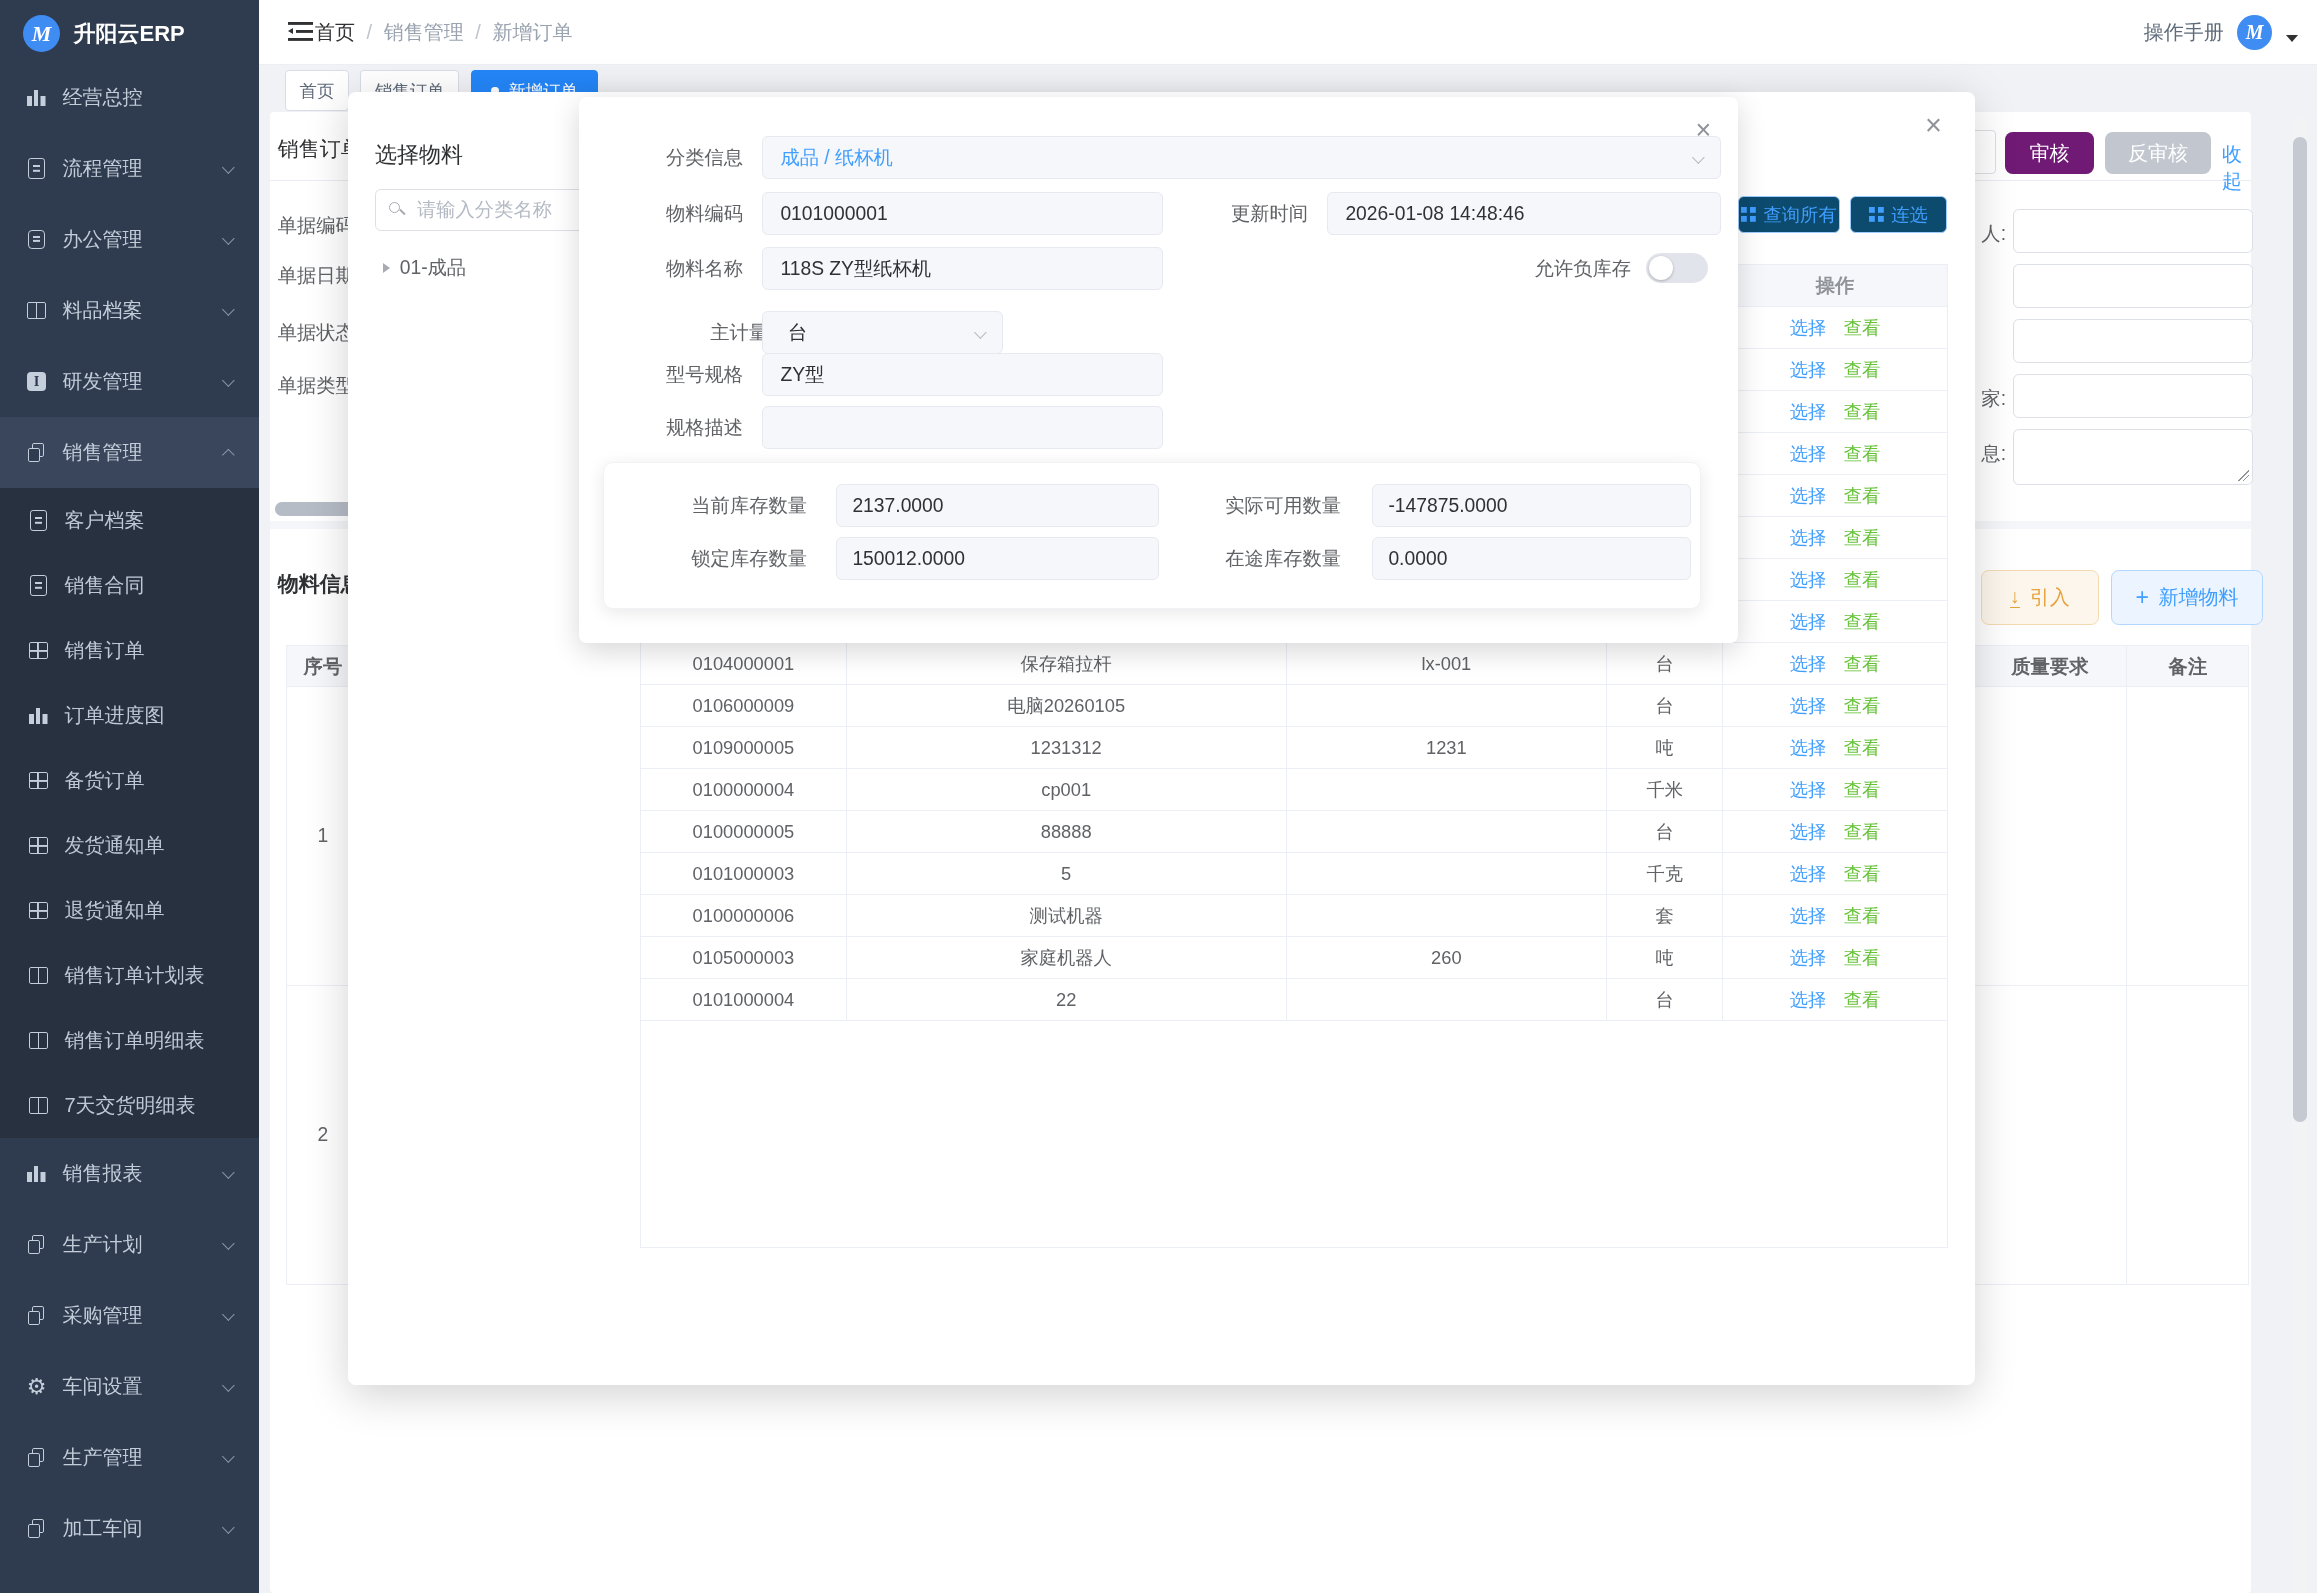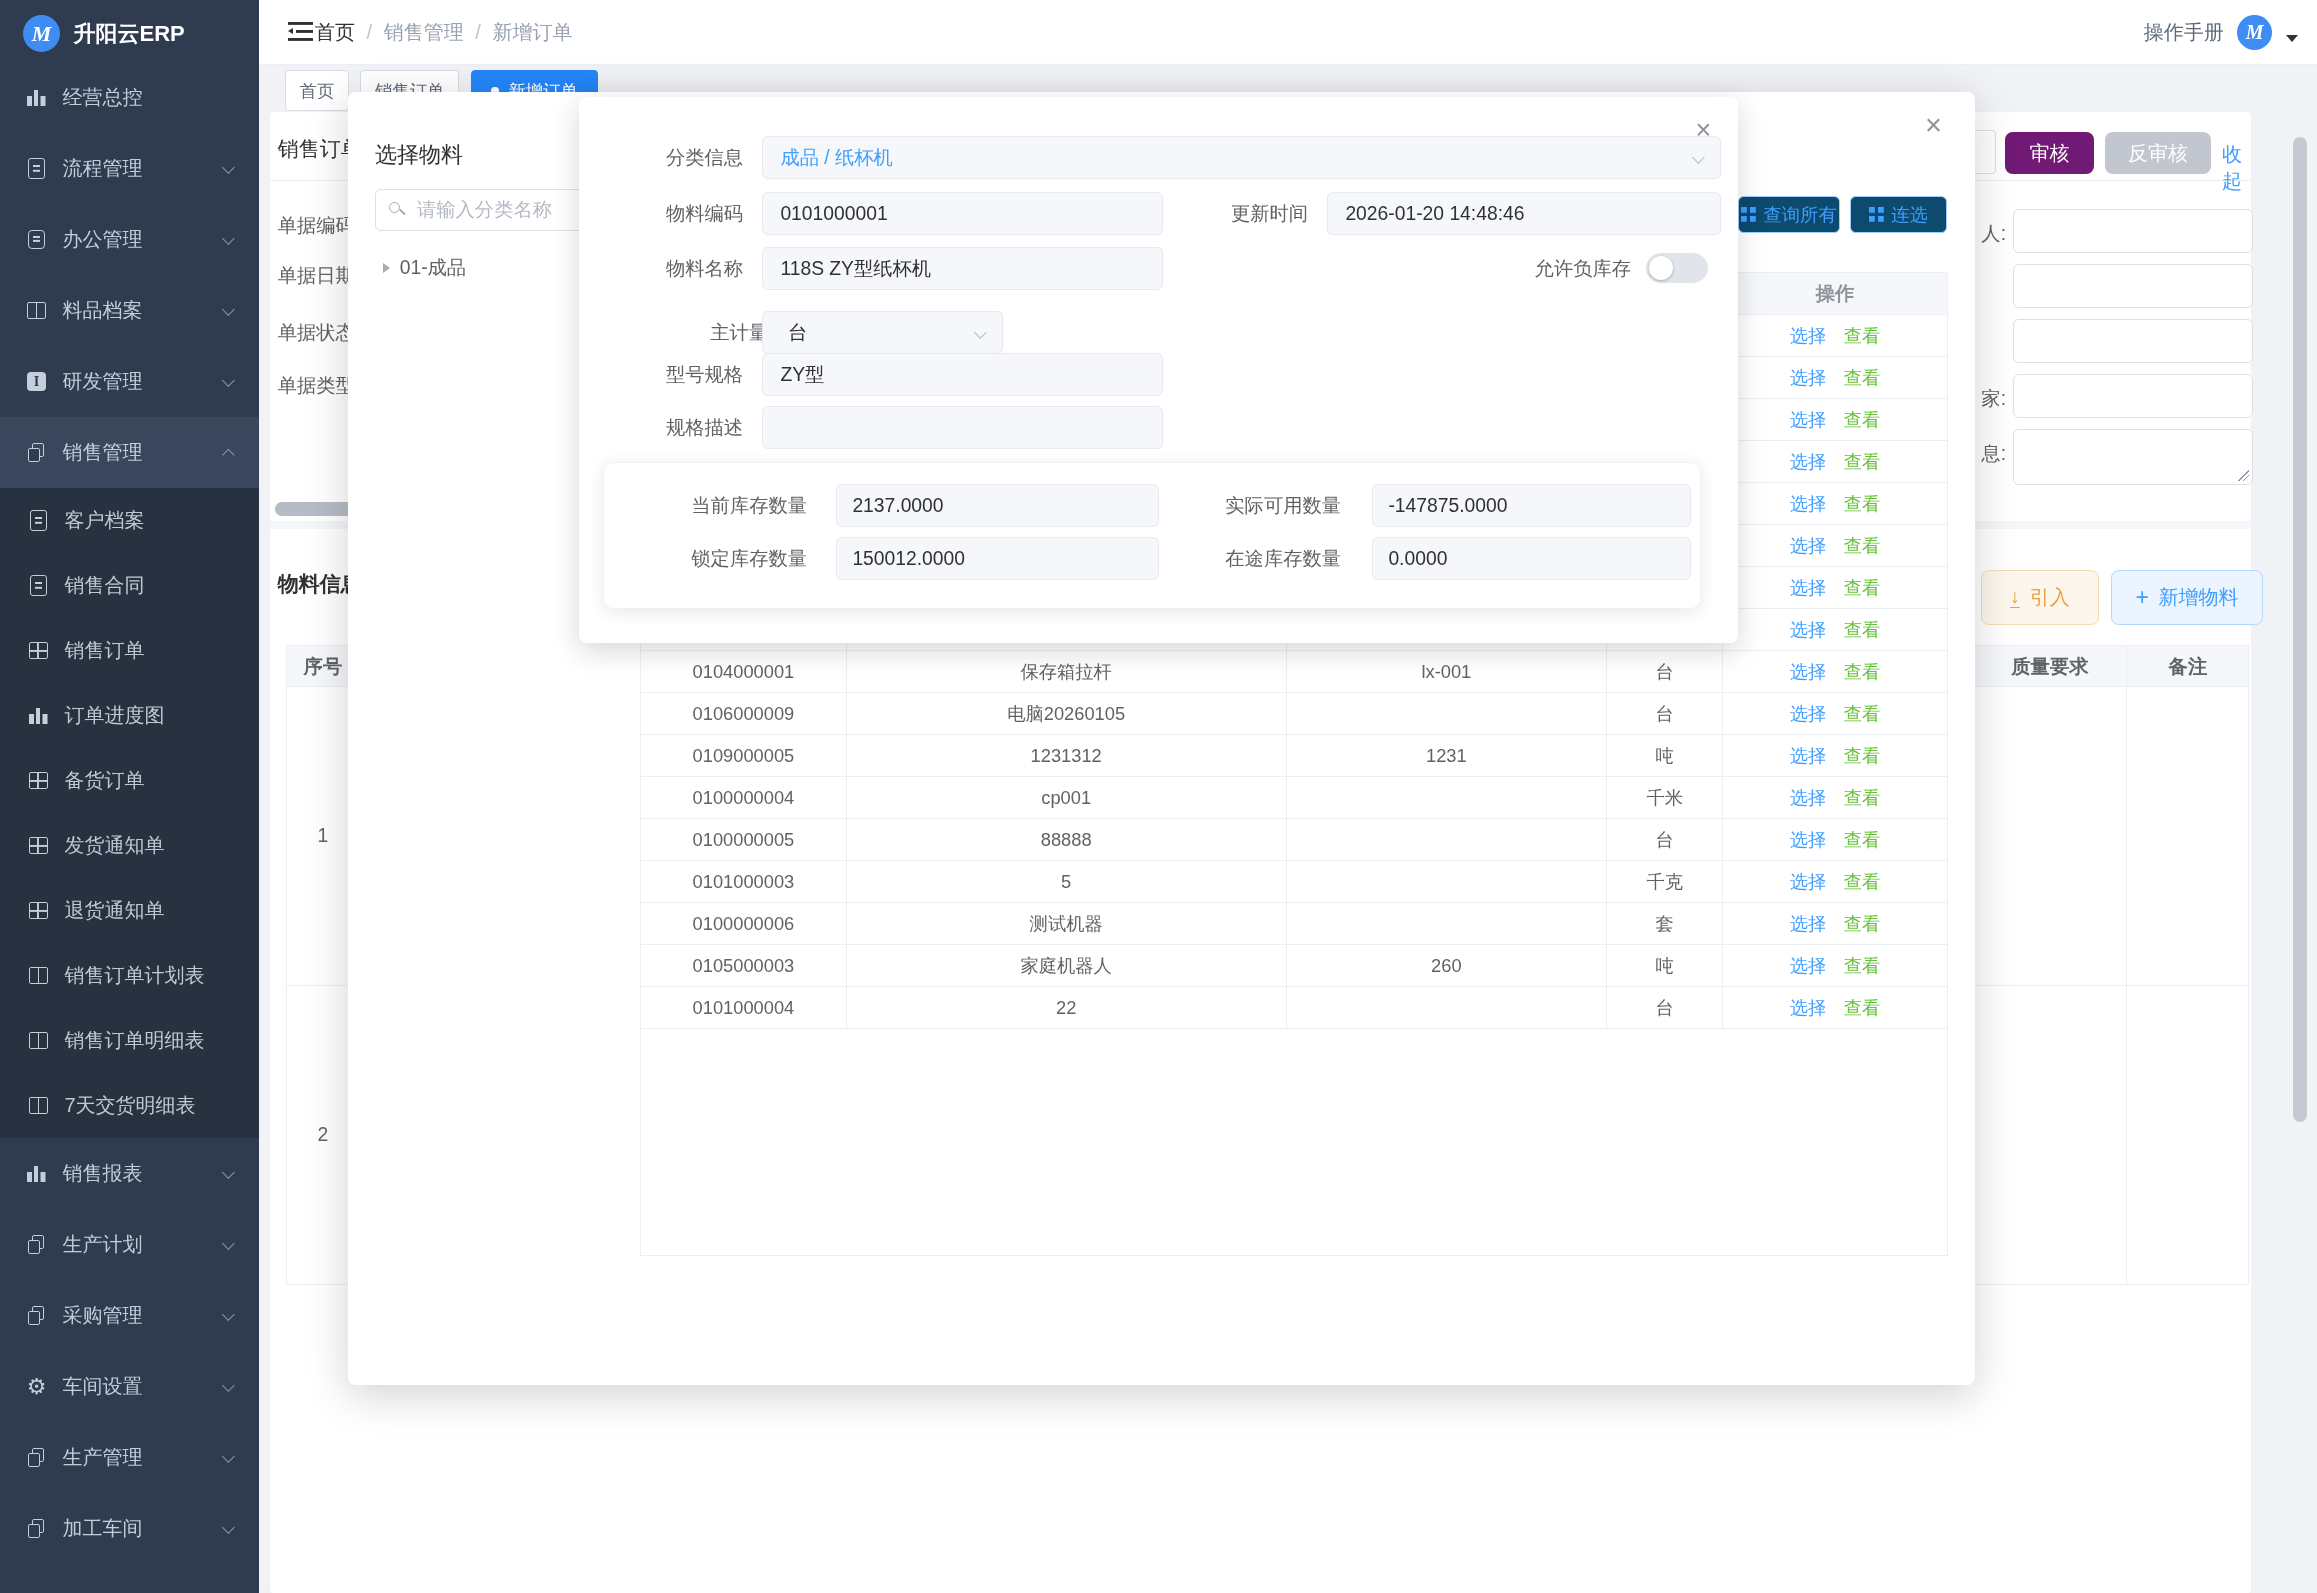--- a/index.html
+++ b/index.html
@@ -108,21 +108,21 @@
   .tree-caret{width:0;height:0;border-top:5.8px solid transparent;border-bottom:5.8px solid transparent;border-left:7.7px solid #a8abb2;}
   .btn-ghost{position:absolute;height:35px;border:1px solid #9fcdff;background:#0c4a6e;color:#409eff;border-radius:5.8px;display:flex;align-items:center;justify-content:center;font-size:18.3px;}
   .btn-queryall{left:1390px;top:104px;width:100px;}
   .btn-multisel{left:1502px;top:104px;width:95px;}
   .grid-icon{width:14.5px;height:14.5px;position:relative;margin-right:7.7px;color:#409eff;}
   .grid-icon::before{content:"";position:absolute;inset:0;background:
      linear-gradient(currentColor,currentColor) 0 0/5.8px 5.8px no-repeat,
      linear-gradient(currentColor,currentColor) 8.7px 0/5.8px 5.8px no-repeat,
      linear-gradient(currentColor,currentColor) 0 8.7px/5.8px 5.8px no-repeat,
      linear-gradient(currentColor,currentColor) 8.7px 8.7px/5.8px 5.8px no-repeat;}
-  .mtable{position:absolute;left:292px;top:180px;width:1308px;height:984px;border:1px solid #ebeef5;box-sizing:border-box;}
+  .mtable{position:absolute;left:292px;top:172px;width:1308px;height:984px;border:1px solid #ebeef5;box-sizing:border-box;}
   .mthead{display:flex;height:42px;background:#f5f7fa;border-bottom:1px solid #ebeef5;box-sizing:border-box;}
   .mthead .c{display:flex;align-items:center;justify-content:center;color:#909399;font-weight:700;font-size:19.3px;}
   .mrow{display:flex;height:42px;border-bottom:1px solid #ebeef5;box-sizing:border-box;}
   .mrow .c{display:flex;align-items:center;justify-content:center;font-size:18.3px;color:#606266;overflow:hidden;white-space:nowrap;}
   .c{border-right:1px solid #ebeef5;box-sizing:border-box;}
   .c1{width:206px;}.c2{width:440px;}.c3{width:321px;}.c4{width:116px;}.c5{width:224px;border-right:none;}
   .lnk-sel{color:#409eff;margin-right:17.4px;cursor:pointer;}
   .lnk-view{color:#67c23a;cursor:pointer;}
 
   
@@ -609,21 +609,21 @@
 
     <div class="ov-label ov-r1">分类信息</div>
     <div class="ov-input ov-r1" style="left:183px;width:959px;">
       <span class="v-blue">成品 / 纸杯机</span>
       <span class="ov-chevron"></span>
     </div>
 
     <div class="ov-label ov-r2">物料编码</div>
     <div class="ov-input ov-r2" style="left:183px;width:401px;">0101000001</div>
     <div class="ov-label ov-r2" style="left:565px;">更新时间</div>
-    <div class="ov-input ov-r2" style="left:748px;width:394px;">2026-01-20 14:48:46</div>
+    <div class="ov-input ov-r2" style="left:748px;width:394px;">2026-01-08 14:48:46</div>
 
     <div class="ov-label ov-r3">物料名称</div>
     <div class="ov-input ov-r3" style="left:183px;width:401px;">118S ZY型纸杯机</div>
     <div class="ov-label ov-r3" style="left:888px;">允许负库存</div>
     <div class="switch"></div>
 
     <div class="ov-label ov-r4">主计量</div>
     <div class="ov-input ov-r4" style="left:183px;width:241px;">
       <span>台</span>
       <span class="ov-chevron"></span>

